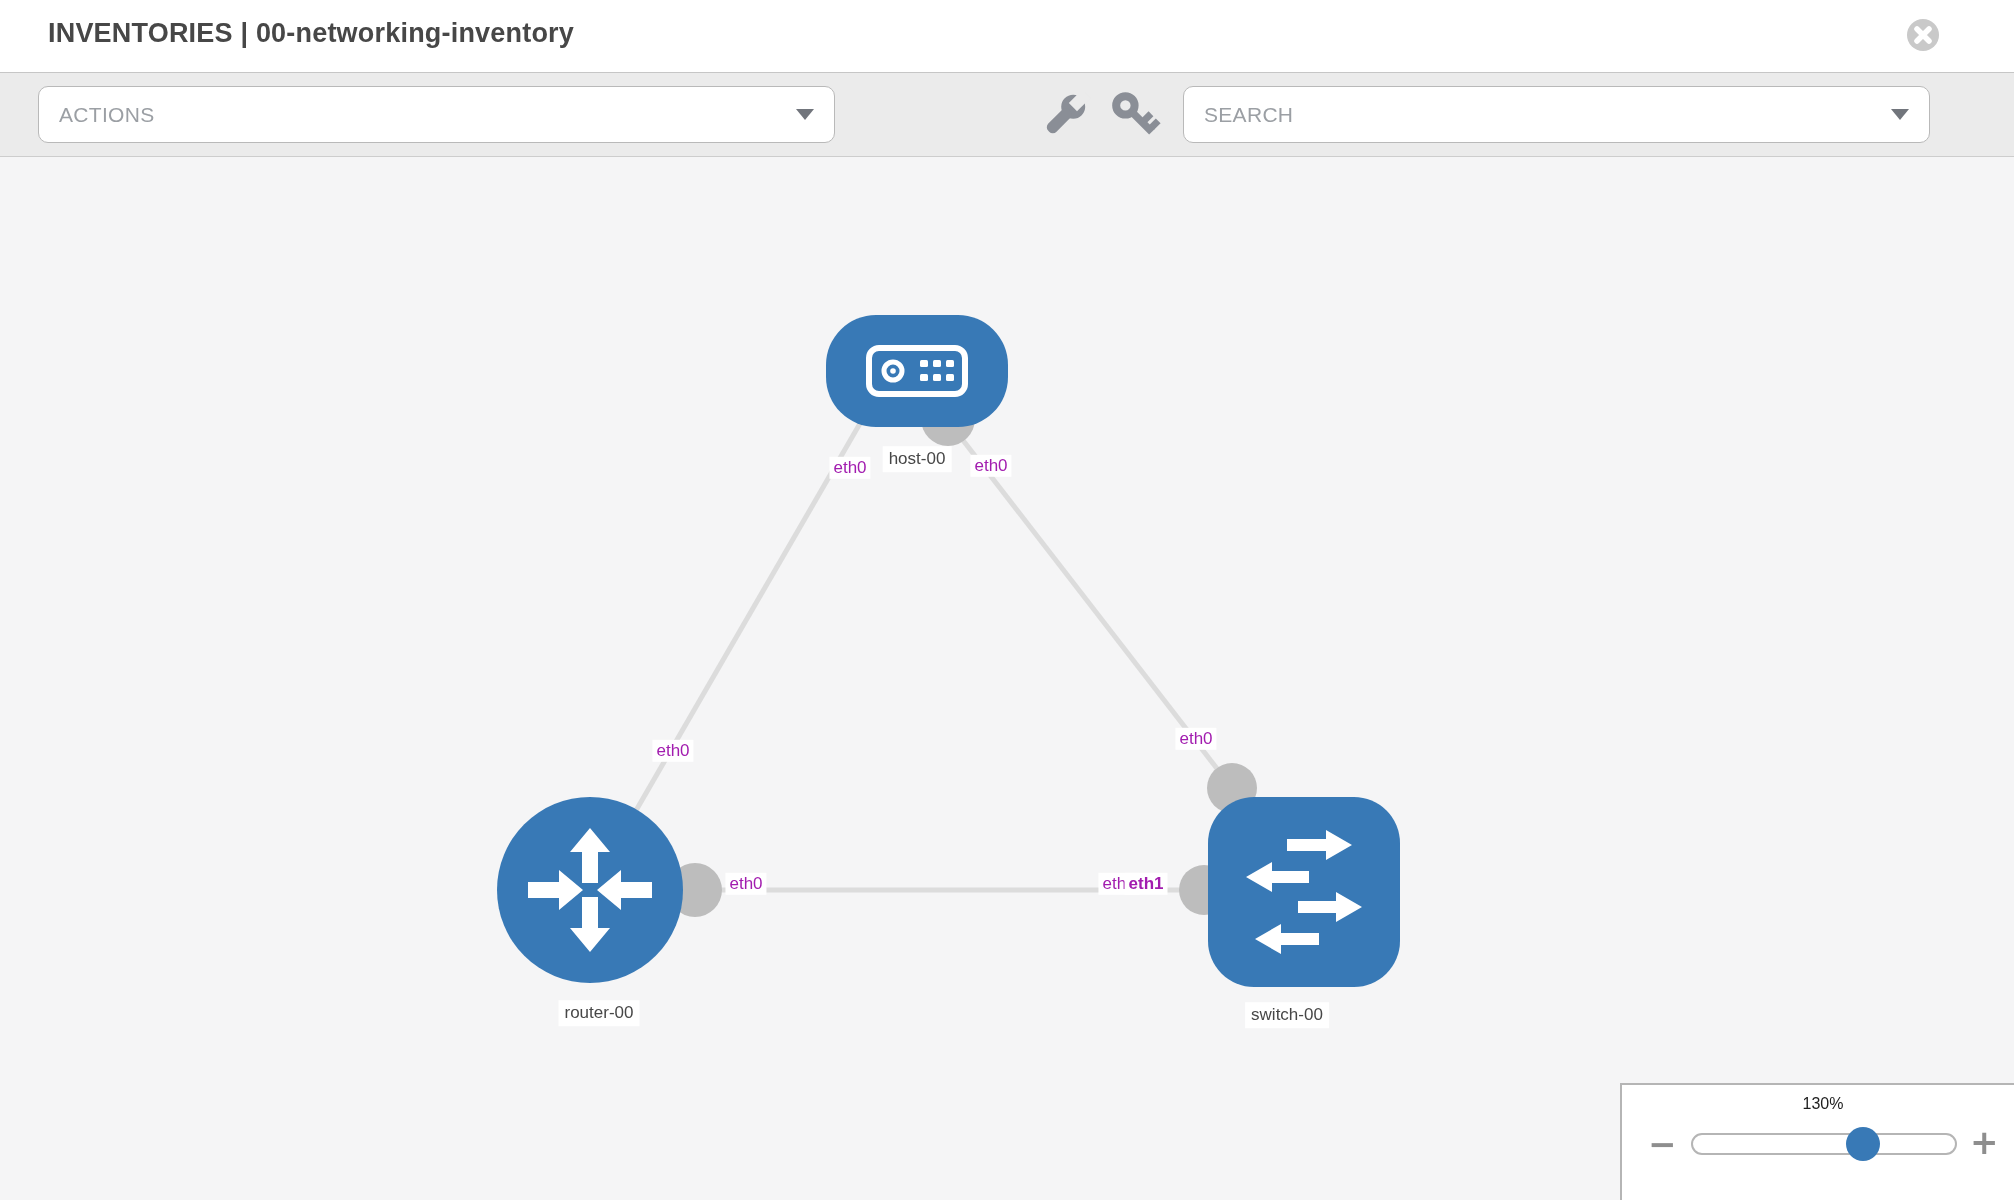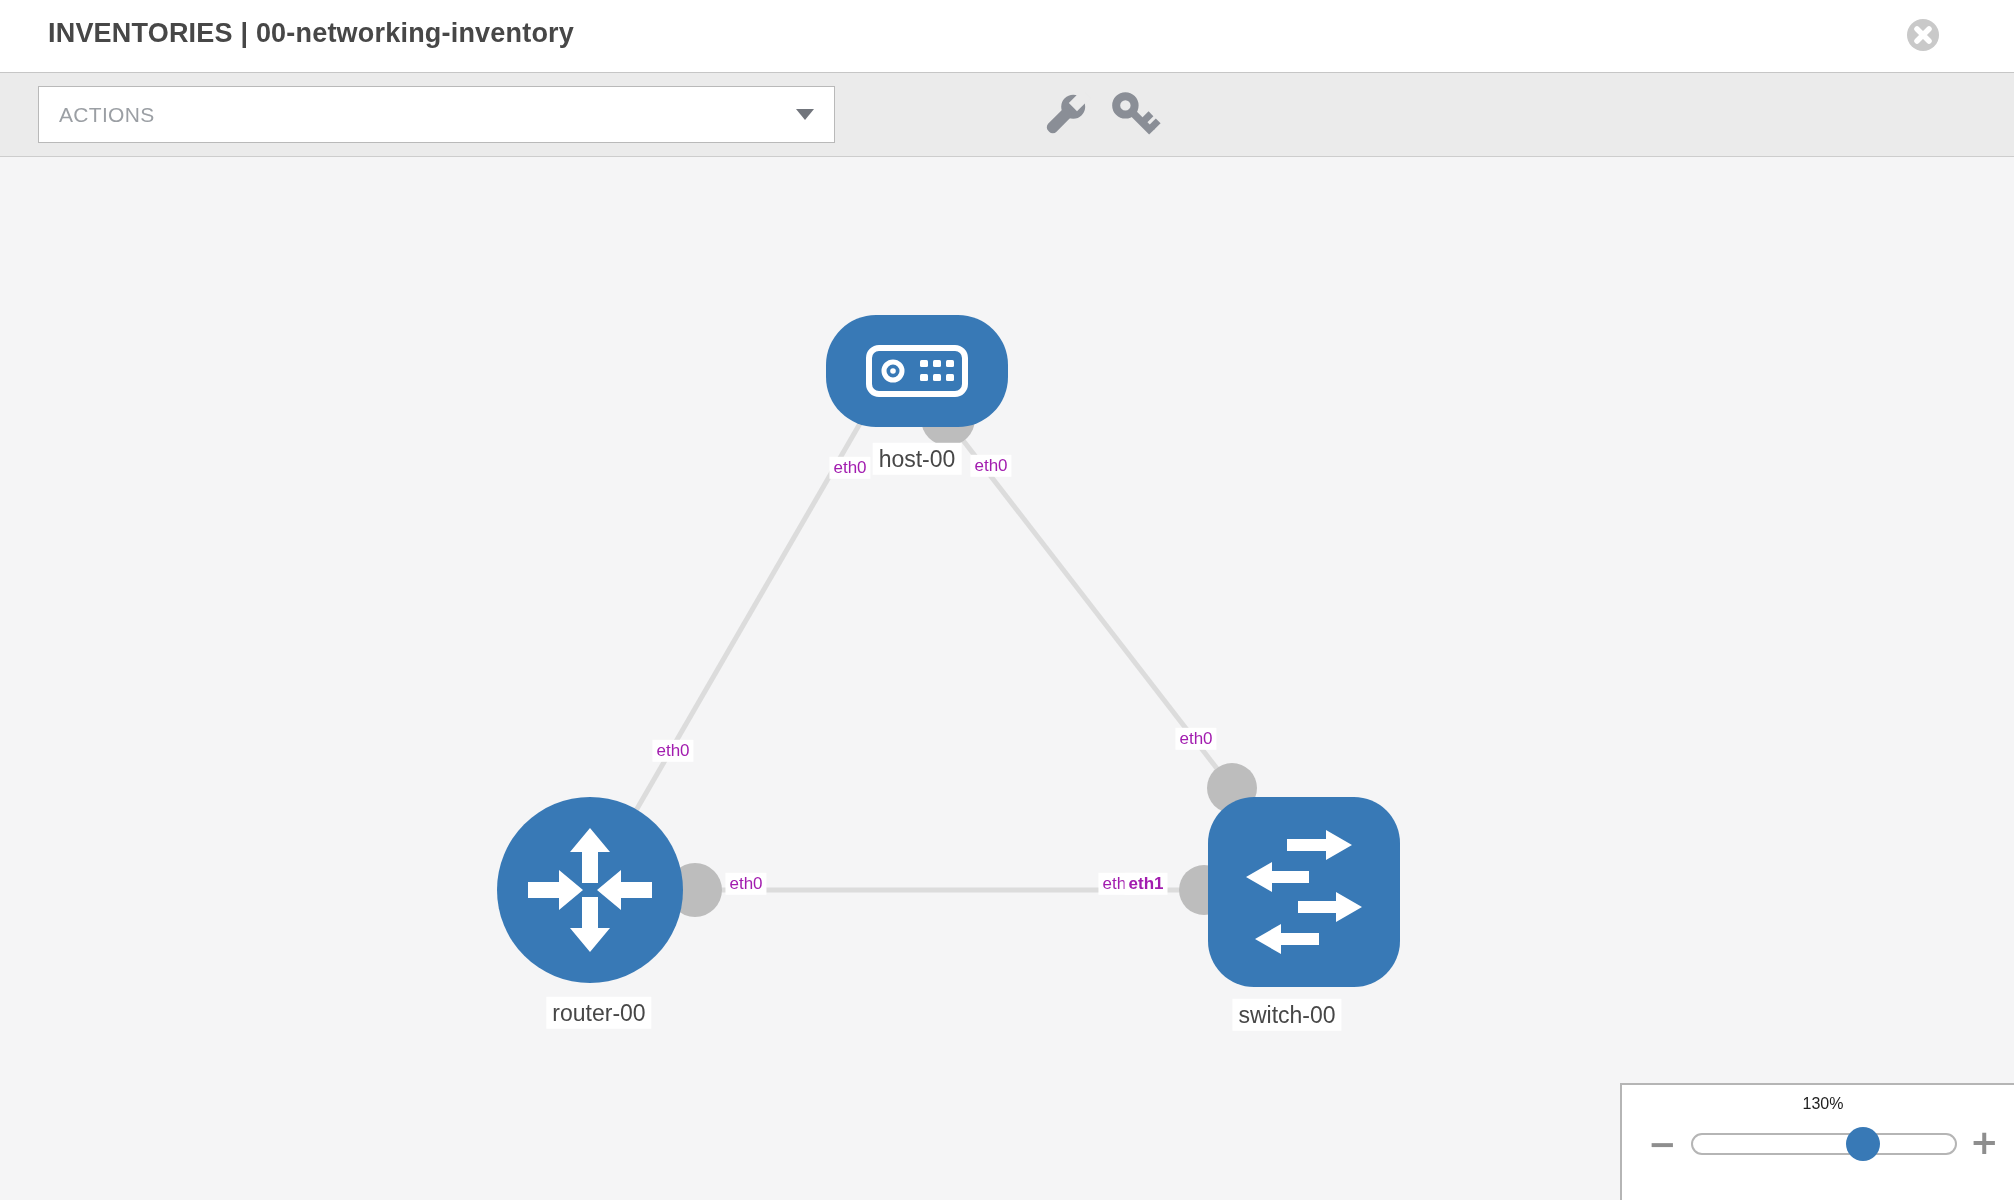--- a/index.html
+++ b/index.html
@@ -20,21 +20,21 @@
     position:absolute;left:1897px;top:17px;width:36px;height:36px;cursor:pointer;
   }
   
   .toolbar{
     position:absolute;left:0;top:72px;width:2014px;height:85px;
     background:#ebebeb;border-top:1px solid #c6c6c6;border-bottom:1px solid #cdcdcd;
     box-sizing:border-box;
   }
   .select-box{
     position:absolute;top:13px;height:57px;background:#ffffff;
-    border:1.5px solid #b9b9b9;border-radius:0;box-sizing:border-box;
+    border:1.5px solid #b9b9b9;border-radius:10px;box-sizing:border-box;
     display:flex;align-items:center;cursor:pointer;
   }
   .select-box .ph{
     font-size:21px;color:#9b9fa4;margin-left:20px;letter-spacing:.3px;
   }
   .caret{
     position:absolute;right:20px;top:22px;width:0;height:0;
     border-left:9px solid transparent;border-right:9px solid transparent;
     border-top:11px solid #71757c;
   }
@@ -44,21 +44,21 @@
   .wrench{left:1037px;}
   .key{left:1107px;}
   
   .canvas{
     position:absolute;left:0;top:157px;width:2014px;height:1043px;
     background:#f5f5f6;overflow:hidden;
   }
   .topo-svg{position:absolute;left:0;top:0;}
   .node-label{
     position:absolute;transform:translate(-50%,-50%);
-    background:#ffffff;color:#474747;font-size:23px;
+    background:#ffffff;color:#474747;font-size:17px;
     padding:3px 6px;white-space:nowrap;line-height:1.15;text-align:right;
   }
   .port-label{
     position:absolute;transform:translate(-50%,-50%);
     background:#ffffff;color:#a21caf;font-size:17px;
     padding:1px 4px;white-space:nowrap;line-height:1.2;
   }
   
   .zoom-panel{
     position:absolute;left:1620px;top:926px;width:420px;height:300px;
@@ -117,20 +117,24 @@
     <svg width="56" height="56" viewBox="0 0 28 28">
       <g transform="rotate(-45 14 14)">
         <circle cx="14" cy="7.2" r="4.6" fill="none" stroke="#8a8e96" stroke-width="4"></circle>
         <rect x="12.1" y="11.4" width="3.8" height="14.5" fill="#8a8e96"></rect>
         <rect x="15.5" y="17.5" width="4.6" height="3.4" fill="#8a8e96"></rect>
         <rect x="15.5" y="22.6" width="4.6" height="3.4" fill="#8a8e96"></rect>
       </g>
     </svg>
   </div>
 
+  <div class="select-box search-box">
+    <span class="ph">SEARCH</span>
+    <span class="caret"></span>
+  </div>
 </div>
 
 <div class="canvas">
 
   <svg class="topo-svg" width="2014" height="1043" viewBox="0 0 2014 1043">
 
     <line x1="862" y1="263" x2="590" y2="733" stroke="#dcdcdc" stroke-width="5"></line>
     <line x1="945" y1="260" x2="1232" y2="631" stroke="#dcdcdc" stroke-width="5"></line>
     <line x1="695" y1="733" x2="1204" y2="733" stroke="#dcdcdc" stroke-width="5"></line>
 

